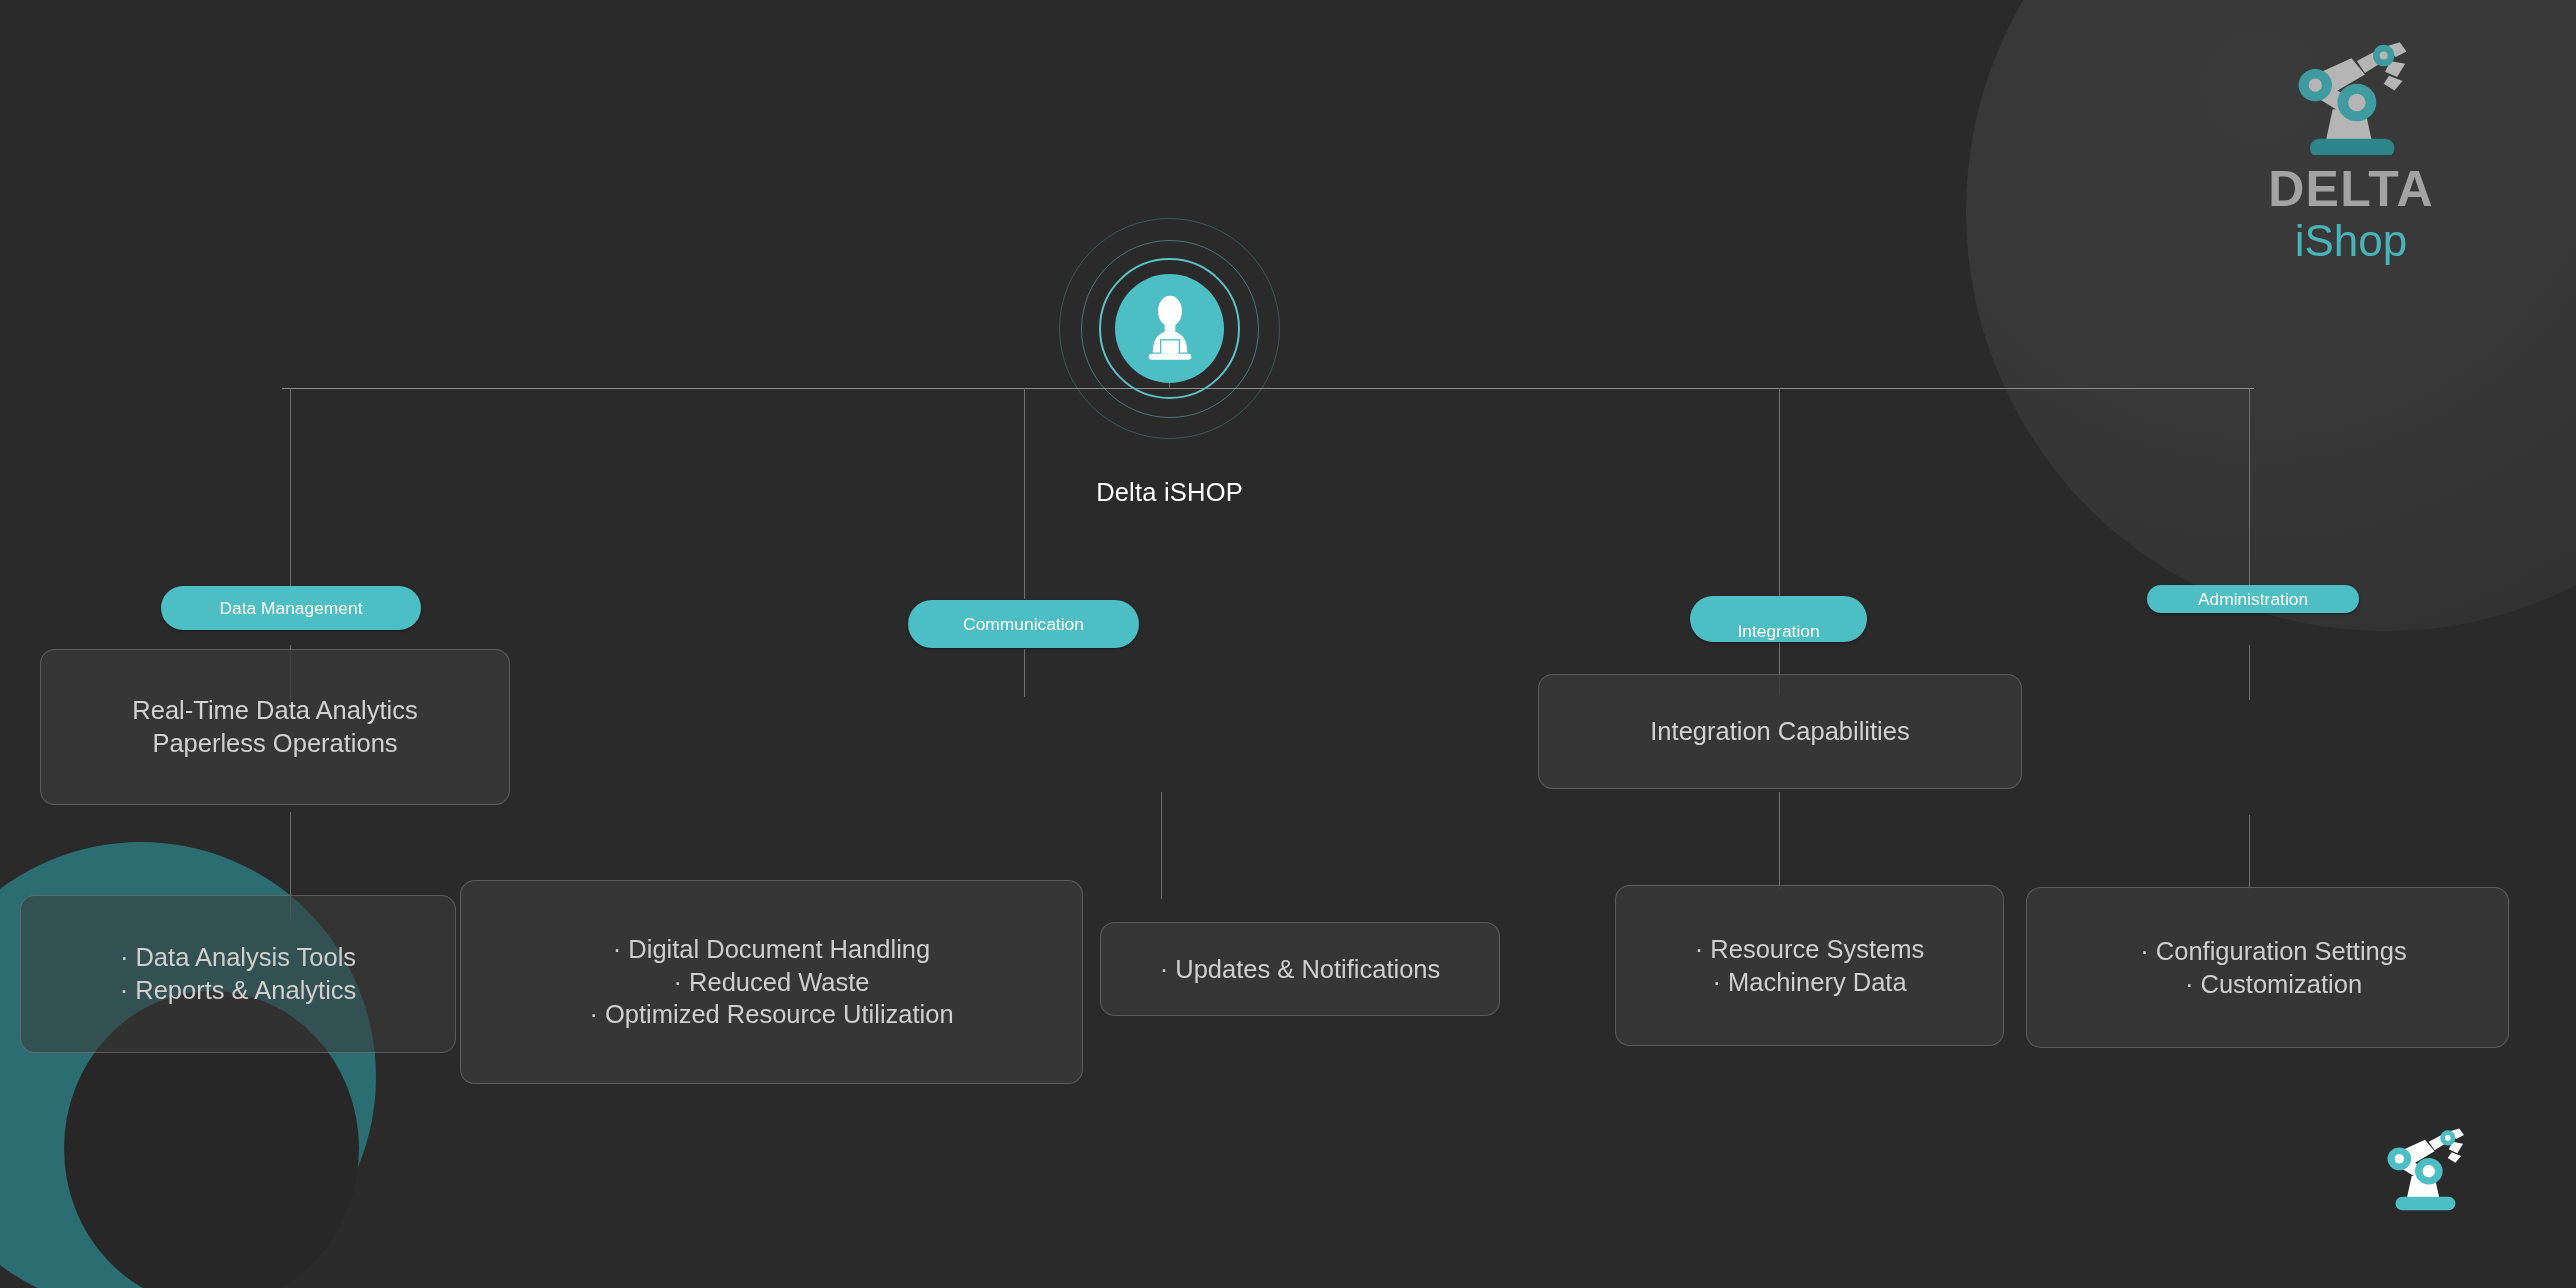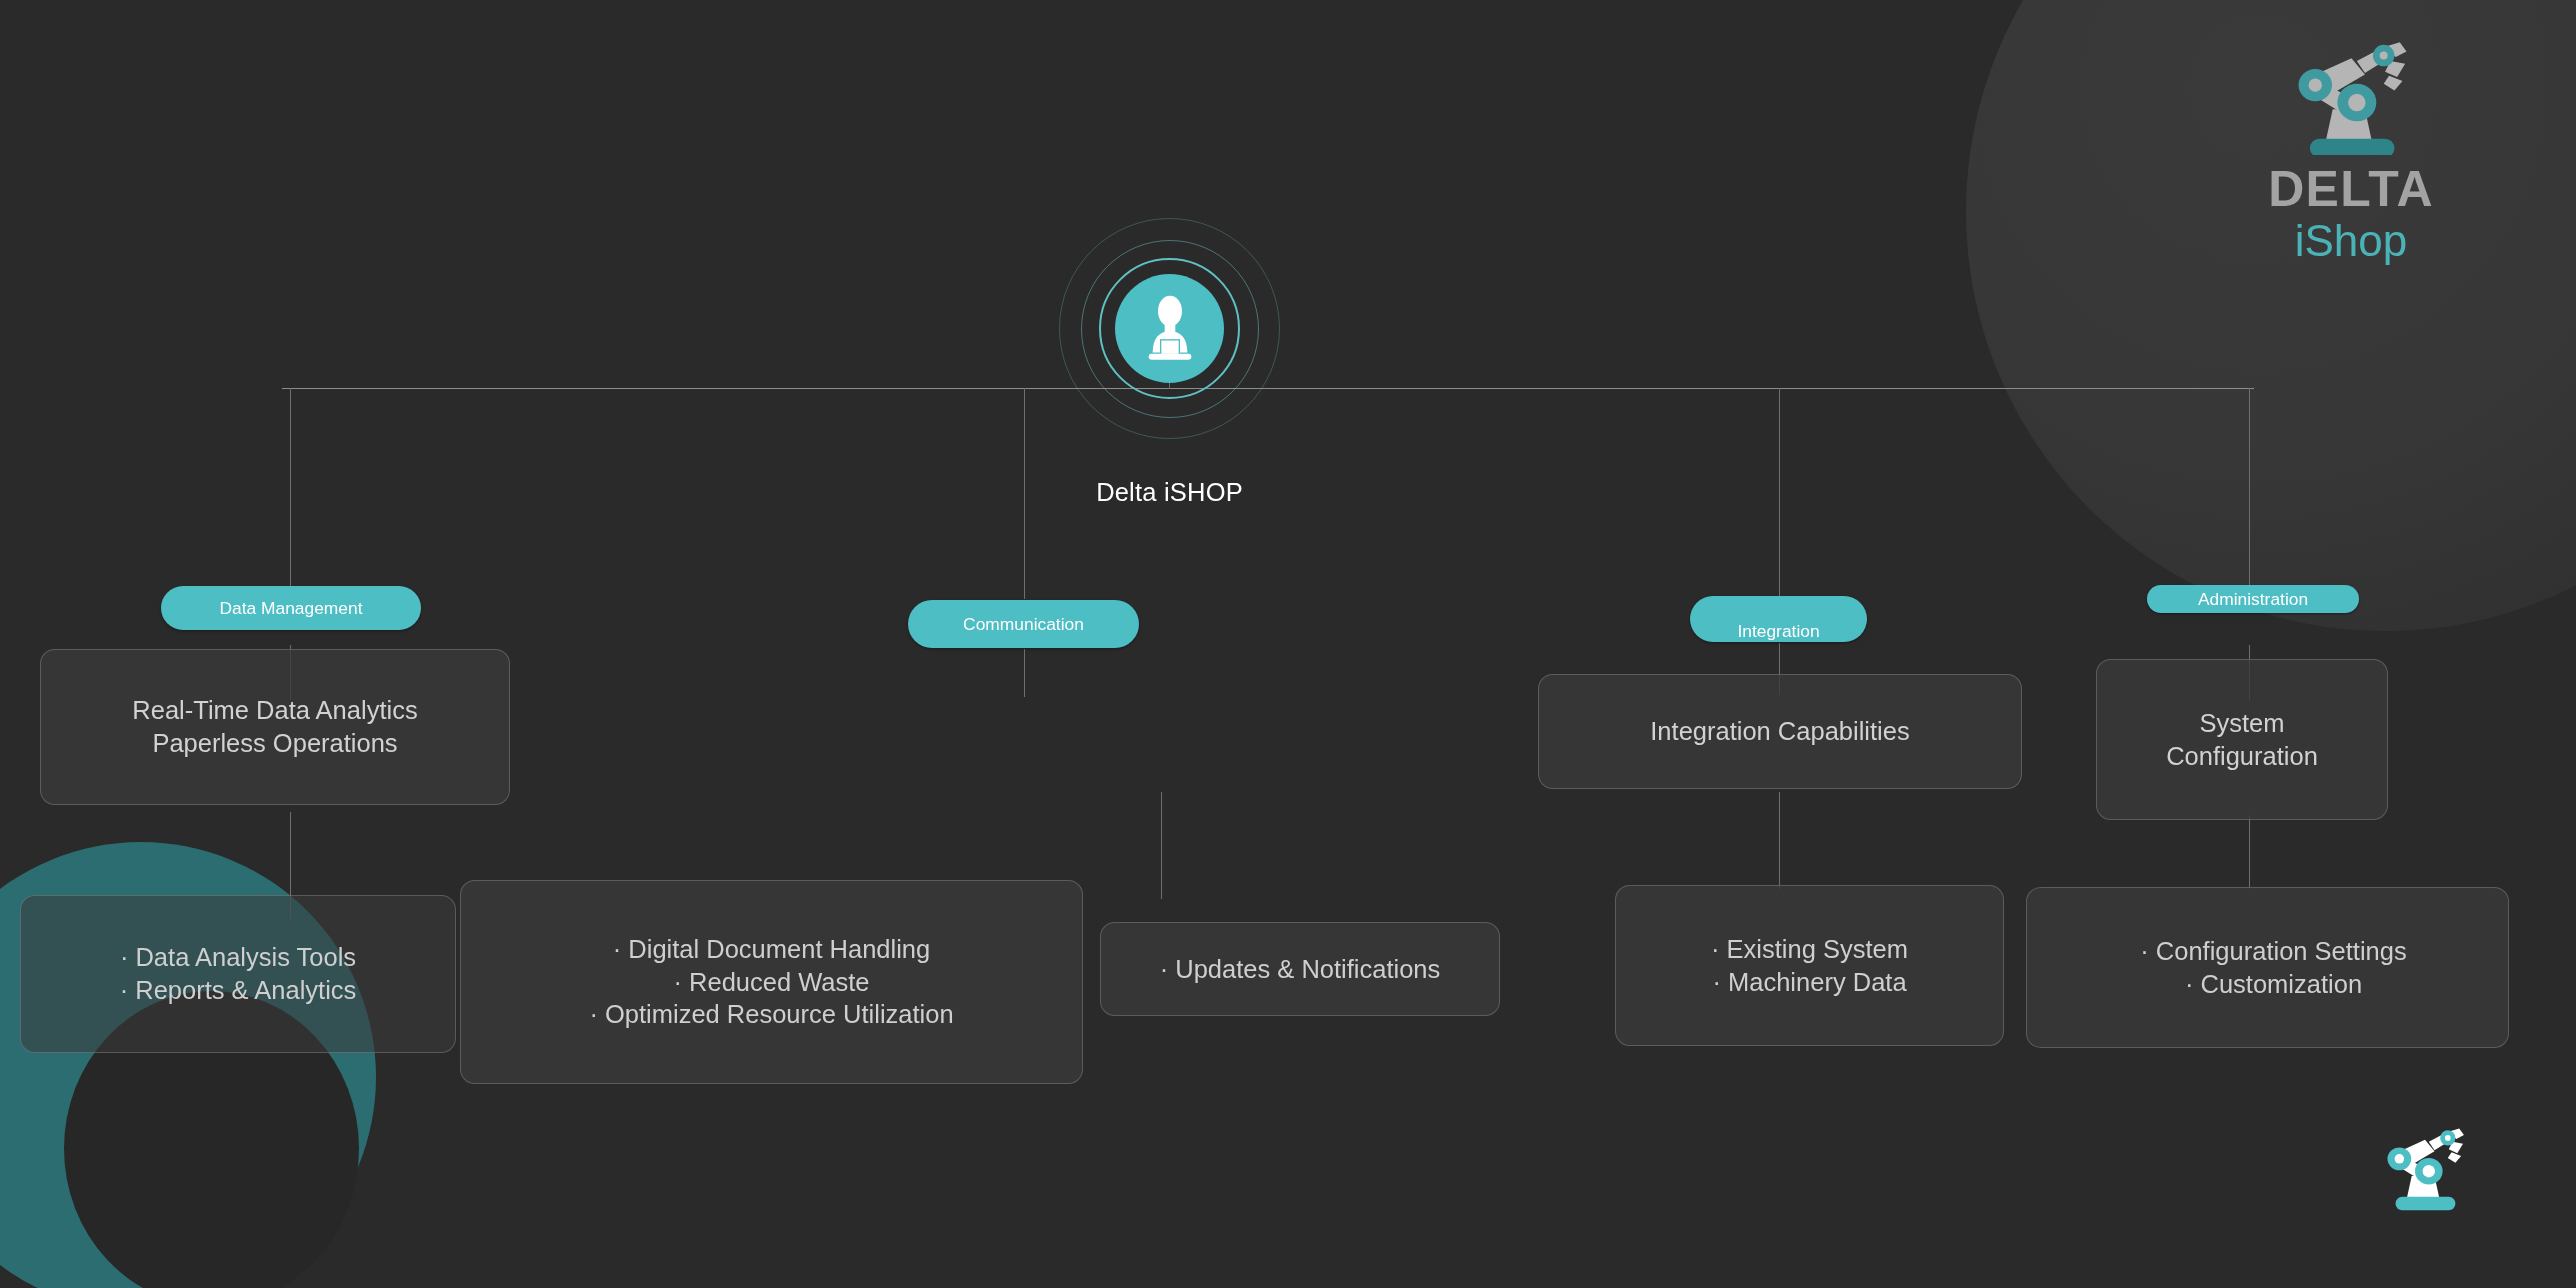--- a/index.html
+++ b/index.html
@@ -218,32 +218,28 @@
 
   <div class="pill" style="left:1690px; top:596px; width:177px; height:46px;align-items:flex-end;">
     <span>Integration</span>
   </div>
 
   <div class="card" style="left:1538px; top:674px; width:484px; height:115px;">
     <span class="ln">Integration Capabilities</span>
   </div>
 
   <div class="card bullets" style="left:1615px; top:885px; width:389px; height:161px;">
-    <span class="ln">Existing System</span>
+    <span class="ln">Resource Systems</span>
     <span class="ln">Machinery Data</span>
   </div>
 
   <div class="pill" style="left:2147px; top:585px; width:212px; height:28px;">
     <span>Administration</span>
   </div>
 
-  <div class="card" style="left:2096px; top:659px; width:292px; height:161px;">
-    <span class="ln">System</span>
-    <span class="ln">Configuration</span>
-  </div>
 
   <div class="card bullets" style="left:2026px; top:887px; width:483px; height:161px;padding-left:12px;">
     <span class="ln">Configuration Settings</span>
     <span class="ln">Customization</span>
   </div>
 
   <div class="logo">
     <svg class="logo-robot" viewBox="0 0 240 180">
       <g fill="#b5b5b5">
         <path d="M58 64 L120 36 L140 60 L86 92 Z"></path>

